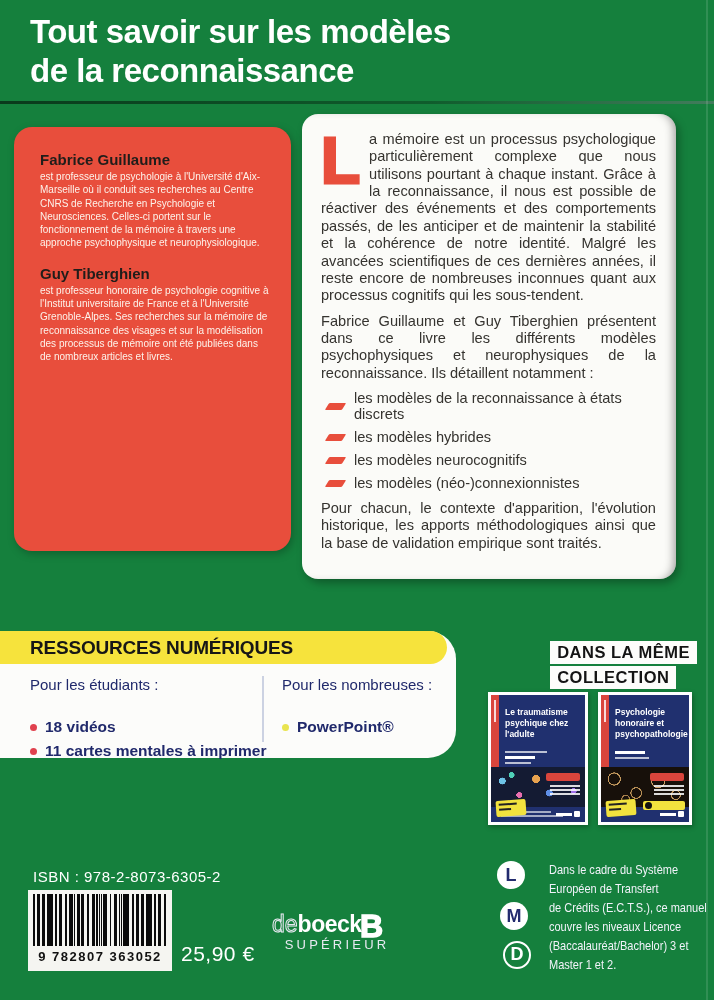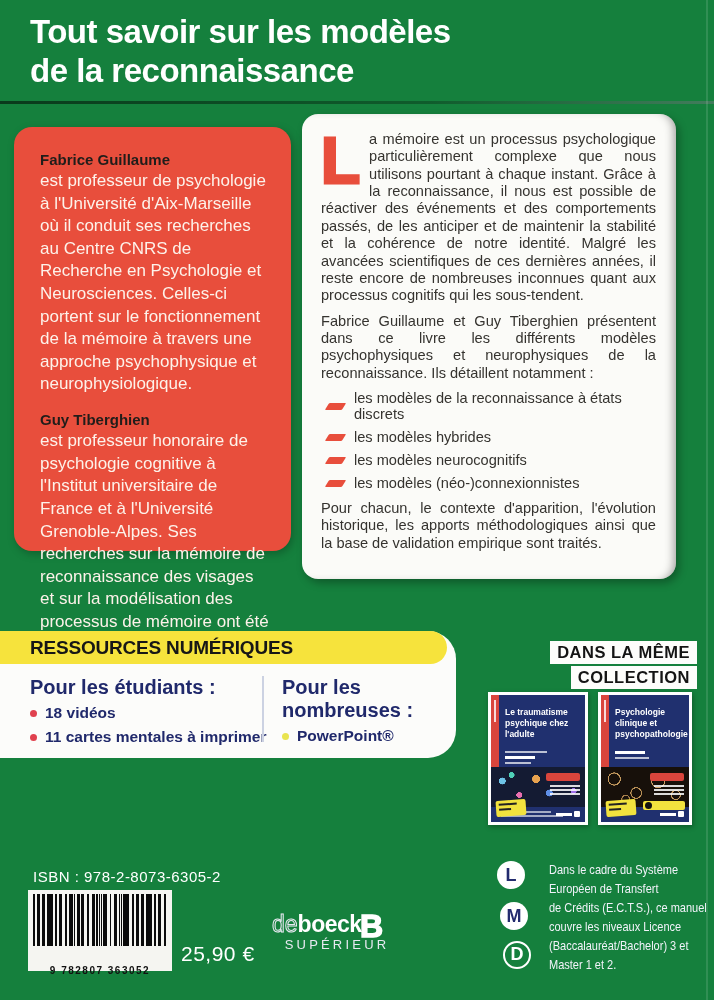--- a/index.html
+++ b/index.html
@@ -18,21 +18,21 @@
     background:linear-gradient(90deg,rgba(0,0,0,.55),rgba(0,0,0,.28) 60%,rgba(120,120,130,.45));}
   .edge-right{position:absolute;right:6px;top:0;width:2px;height:100%;background:rgba(255,255,255,.12);}
 
   
   .author-panel{
     position:absolute;left:14px;top:127px;width:277px;height:424px;
     background:#e84e3c;border-radius:18px;box-sizing:border-box;
     padding:24px 20px 0 26px;box-shadow:2px 3px 8px rgba(0,0,0,.25);
   }
   .author-name{color:#201d1a;font-weight:bold;font-size:15px;margin:0 0 2px;}
-  .author-bio{color:#fdf2ea;font-size:17px;line-height:1.33;margin:0 0 15px;}
+  .author-bio{color:#fdf2ea;font-size:10px;line-height:1.33;margin:0 0 15px;}
 
   
   .desc-panel{
     position:absolute;left:302px;top:114px;width:374px;height:465px;
     background:#fbfbf8;border-radius:16px;box-sizing:border-box;
     padding:17px 20px 0 19px;color:#35332f;
     box-shadow:inset -7px 0 10px -5px rgba(0,0,0,.38), 3px 4px 8px rgba(0,0,0,.3);
   }
   .desc-panel p{margin:0 0 8px;font-size:14.6px;line-height:1.19;text-align:justify;}
   .drop-cap{
@@ -55,29 +55,29 @@
     position:absolute;left:0;top:0;width:447px;height:33px;
     background:#f6e33c;border-radius:0 17px 17px 0;
   }
   .res-heading{
     position:absolute;left:30px;top:0;line-height:33px;
     font-size:19px;font-weight:bold;color:#161616;letter-spacing:-0.2px;
   }
   .res-col{position:absolute;top:45px;color:#20296b;}
   .res-col.students{left:30px;}
   .res-col.profs{left:282px;}
-  .res-label{font-size:20px;font-weight:bold;margin:0 0 5px;}
+  .res-label{font-size:15px;font-weight:normal;margin:0 0 25px;}
   .res-item{display:flex;align-items:center;font-size:15.5px;font-weight:bold;margin:0 0 6px;}
   .dot{flex:0 0 auto;width:7px;height:7px;border-radius:50%;margin-right:8px;}
   .dot.red{background:#e0414e;}
   .dot.yellow{background:#e9e44f;}
   .res-divider{position:absolute;left:262px;top:45px;width:2px;height:66px;background:#ccd2e2;}
 
   
-  .collection-labels{position:absolute;right:17px;top:641px;display:flex;flex-direction:column;align-items:flex-end;}
+  .collection-labels{position:absolute;right:17px;top:641px;display:flex;flex-direction:column;align-items:flex-start;}
   .chip{
     background:#fdfdfb;color:#141414;font-size:16.5px;font-weight:bold;
     letter-spacing:.5px;line-height:23px;padding:0 7px;margin-bottom:2px;white-space:nowrap;
   }
   .mini-cover{
     position:absolute;top:692px;height:133px;background:#20306f;
     border:3px solid #fff;box-sizing:border-box;box-shadow:1px 2px 5px rgba(0,0,0,.3);
   }
   .mini-cover.c1{left:488px;width:100px;}
   .mini-cover.c2{left:598px;width:94px;}
@@ -134,22 +134,22 @@
     position:absolute;left:28px;top:890px;width:144px;height:81px;
     background:#f5f5f1;box-sizing:border-box;padding:4px 5px 0;
   }
   .bars{
     height:52px;
     background-image:
       repeating-linear-gradient(90deg,#0b0b0b 0 2px,transparent 2px 5px,#0b0b0b 5px 6px,transparent 6px 9px),
       repeating-linear-gradient(90deg,#0b0b0b 0 1px,transparent 1px 4px,#0b0b0b 4px 7px,transparent 7px 11px);
   }
   .barcode-digits{
-    margin-top:19px;text-align:center;color:#111;
-    font-size:10px;font-weight:bold;letter-spacing:1.5px;white-space:nowrap;
+    margin-top:3px;text-align:center;color:#111;
+    font-size:13px;font-weight:bold;letter-spacing:1.5px;white-space:nowrap;
   }
   .price{position:absolute;left:181px;top:942px;color:#fff;font-size:21px;letter-spacing:.5px;}
   .publisher{position:absolute;left:272px;top:912px;width:130px;color:#fff;}
   .publisher .wordmark{font-size:23px;line-height:24px;white-space:nowrap;}
   .publisher .de{color:transparent;-webkit-text-stroke:1px #e8e9f2;font-weight:normal;}
   .publisher .boeck{font-weight:bold;letter-spacing:-0.5px;}
   .publisher .sub{font-size:13px;letter-spacing:3.2px;margin-top:1px;color:#e8e9f2;text-align:center;}
   .publisher .mark{
     position:absolute;left:88px;top:-4px;font-size:32px;font-weight:bold;color:#fff;
     -webkit-text-stroke:1.5px #fff;
@@ -268,21 +268,21 @@
     <div class="mini-logo">
         <i></i>
         <b></b>
       </div>
   </div>
 
   <div class="mini-cover c2">
     <div class="spine-strip">
         <i></i>
       </div>
-    <div class="mini-title">Psychologie clinique et psychopathologie</div>
+    <div class="mini-title">Psychologie honoraire et psychopathologie</div>
     <div class="mini-authors">
         <i class="b2"></i>
         <i class="b1" style="width:34px"></i>
       </div>
     <div class="photo-band band-neurons"></div>
     <div class="mini-red-label"></div>
     <div class="mini-lines">
         <i></i>
         <i></i>
         <i></i>

